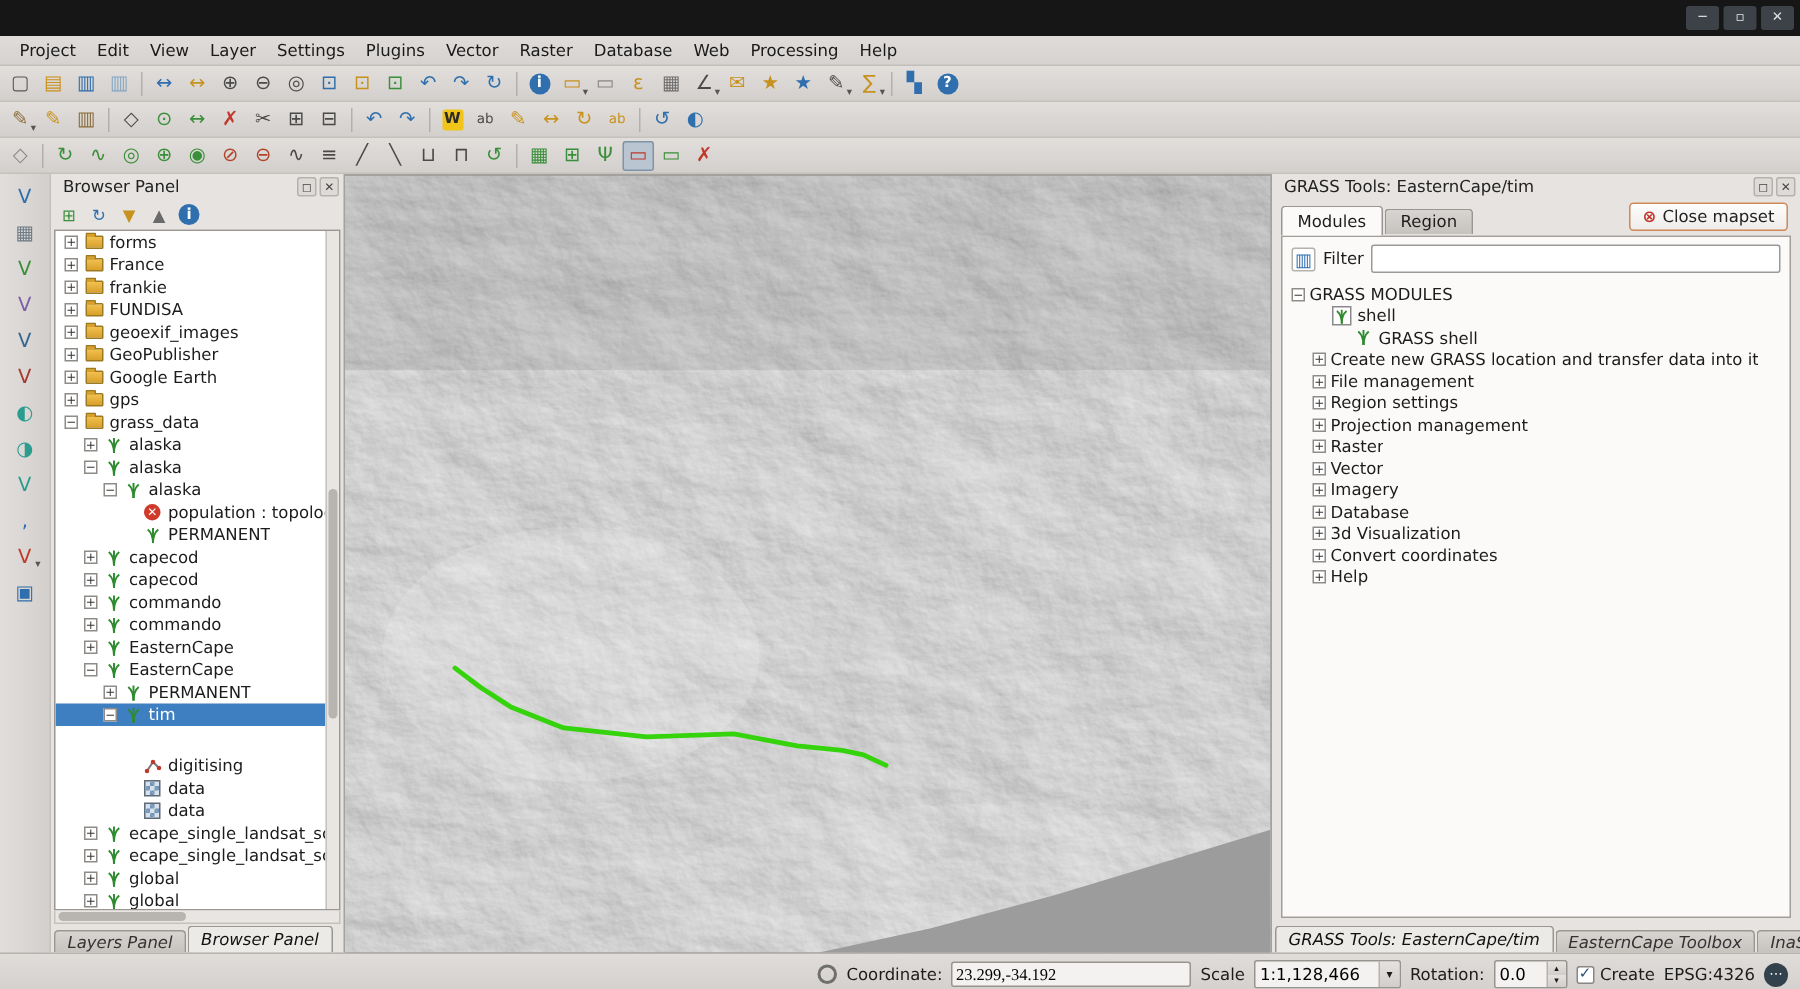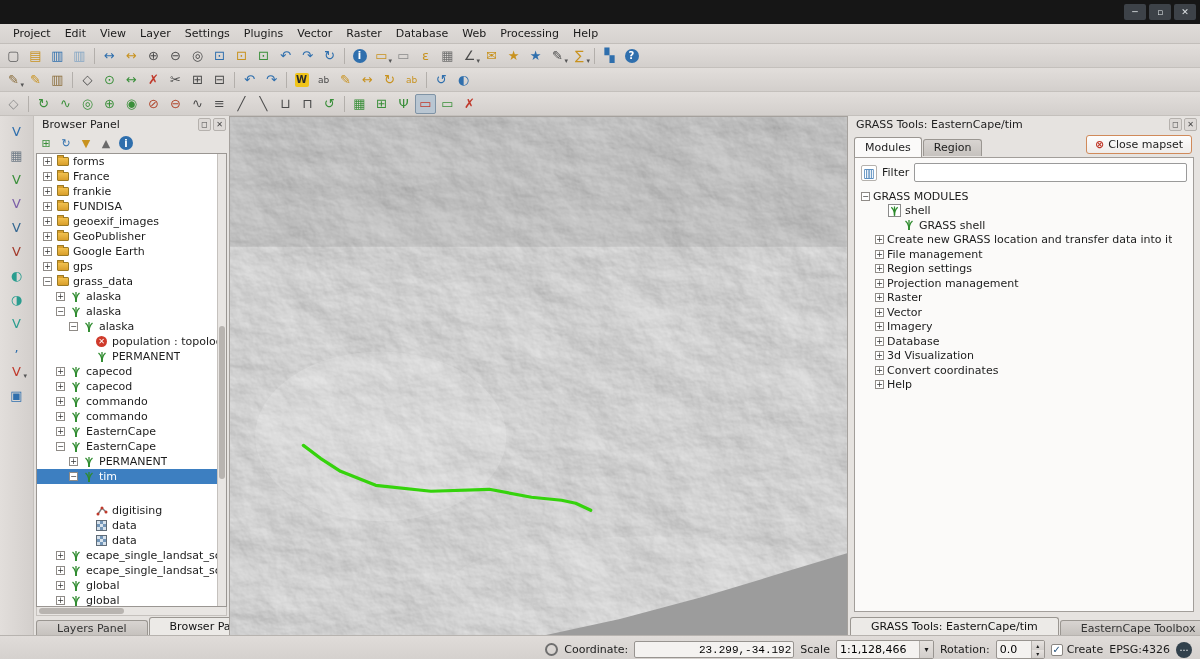--- a/index.html
+++ b/index.html
@@ -79,23 +79,23 @@
                align-items:center;justify-content:center;box-sizing:border-box;}
 
   .vscroll{position:absolute;top:0;bottom:0;right:0;width:9px;background:#e8e5e2;
            border-left:1px solid #c5c1bd;box-sizing:border-box;}
   .vthumb{position:absolute;left:1px;right:1px;top:38%;height:34%;background:#b8b4b0;border-radius:3px;}
   .hscroll{height:9px;margin:0 2px;background:#e8e5e2;border:1px solid #c5c1bd;border-top:none;
            position:relative;flex:none;box-sizing:border-box;}
   .hthumb{position:absolute;top:1px;bottom:1px;left:2px;width:45%;background:#b8b4b0;border-radius:3px;}
 
   .panel-tabs{height:19px;display:flex;align-items:flex-end;padding:0 2px;flex:none;gap:1px;overflow:hidden;}
-  .tab{height:15px;display:flex;align-items:center;padding:0 20px;white-space:nowrap;
+  .tab{height:15px;display:flex;align-items:center;padding:0 8px;white-space:nowrap;
        background:linear-gradient(#d8d4d1,#c6c2be);border:1px solid #9a9691;border-bottom:none;
-       border-radius:3px 3px 0 0;color:#333;box-sizing:border-box;}
+       border-radius:3px 3px 0 0;color:#333;box-sizing:border-box;font-style:italic;}
   .tab.active{height:18px;background:#eceae7;color:#111;}
 
   
   .map{flex:1;position:relative;background:#8a8a8a;overflow:hidden;border-top:1px solid #a5a19d;box-sizing:border-box;}
   .map svg{display:block;width:100%;height:100%;}
 
   
   .gtab-row{display:flex;align-items:center;padding:4px 6px 0 6px;flex:none;position:relative;height:24px;box-sizing:border-box;}
   .gtab{height:17px;display:flex;align-items:center;padding:0 10px;margin-right:1px;
         background:linear-gradient(#d8d4d1,#c6c2be);border:1px solid #9a9691;border-bottom:none;
@@ -113,22 +113,22 @@
   .filter-input{flex:1;height:19px;border:1px solid #9a9a9a;border-radius:2px;background:#fff;
                 font-family:inherit;font-size:11px;padding:0 4px;box-sizing:border-box;}
   .gtree{flex:1;overflow:hidden;padding-top:2px;}
   .gtree .trow{height:14.5px;}
 
   
   .statusbar{height:28px;background:linear-gradient(#e0dcd9,#d3cfcc);border-top:1px solid #b7b3af;
              display:flex;align-items:center;gap:6px;padding:0 8px;flex:none;box-sizing:border-box;}
   .sb-spacer{flex:1;}
   .sb-circle{width:13px;height:13px;border:2px solid #6f6f6f;border-radius:50%;box-sizing:border-box;flex:none;}
-  .sb-coord{width:160px;height:17px;text-align:right;border:1px solid #989490;border-radius:2px;
-            background:#f4f2f0;font-family:Liberation Mono, monospace;font-size:11px;box-sizing:border-box;}
+  .sb-coord{width:160px;height:17px;text-align:left;border:1px solid #989490;border-radius:2px;
+            background:#f4f2f0;font-family:Liberation Serif, serif;font-size:11px;box-sizing:border-box;}
   .sb-combo{display:flex;align-items:center;height:17px;border:1px solid #989490;border-radius:2px;
             background:#f4f2f0;overflow:hidden;}
   .sb-scale{width:82px;height:15px;border:none;background:transparent;font-family:inherit;font-size:11px;
             padding:0 3px;box-sizing:border-box;}
   .combo-arrow{width:13px;align-self:stretch;display:flex;align-items:center;justify-content:center;
             font-size:8px;background:linear-gradient(#e6e2df,#d2cecb);border-left:1px solid #b5b1ad;}
   .sb-spin{display:flex;align-items:center;height:17px;border:1px solid #989490;border-radius:2px;
            background:#f4f2f0;overflow:hidden;}
   .sb-rot{width:34px;height:15px;border:none;background:transparent;font-family:inherit;font-size:11px;
           padding:0 3px;box-sizing:border-box;}

